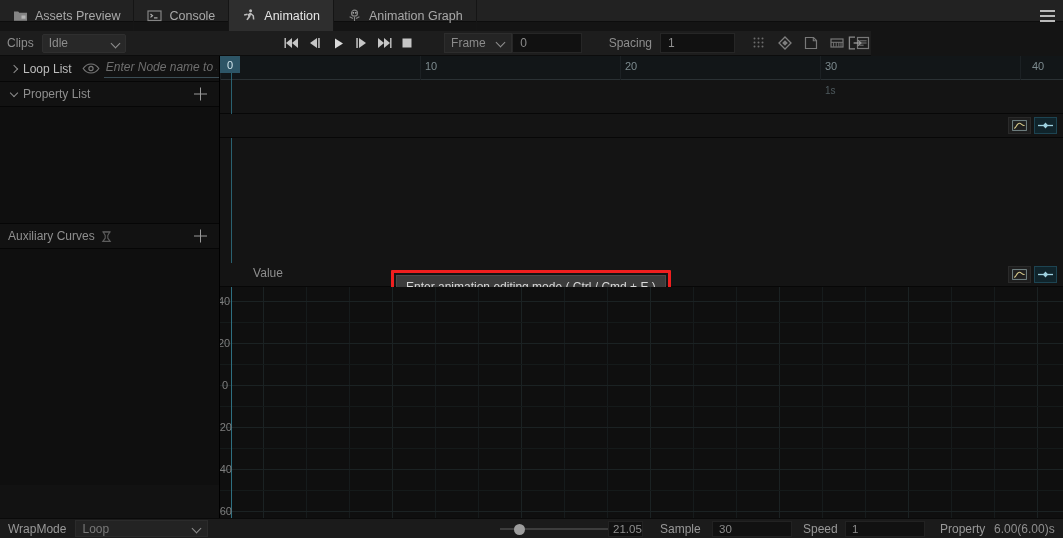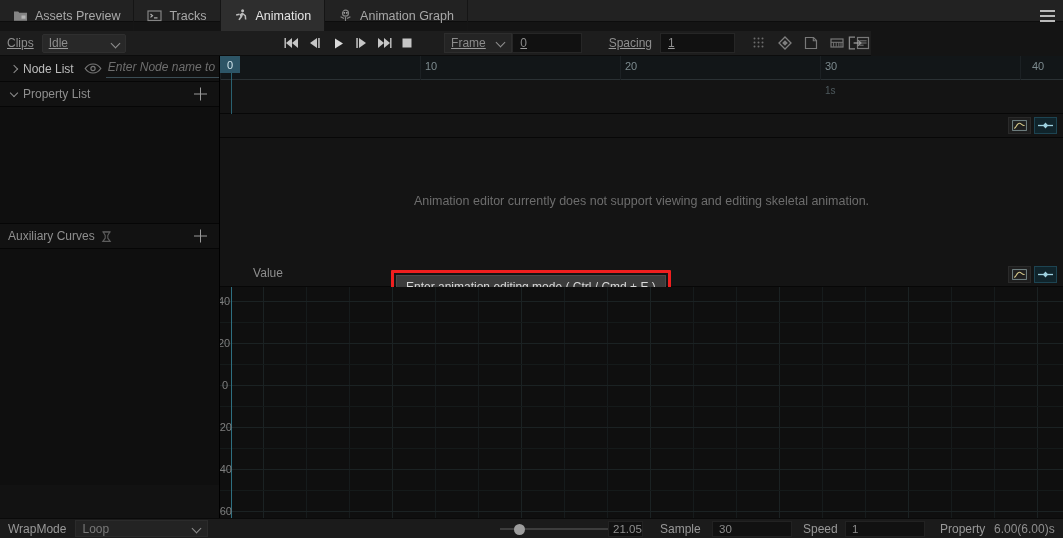--- a/index.html
+++ b/index.html
@@ -38,21 +38,21 @@
     position: absolute; right: 0; top: 0; width: 31px; height: 31px;
     display: flex; align-items: center; justify-content: center;
   }
   .hamburger i { display:block; width:15px; height:2px; background:#b9b9b9; box-shadow: 0 5px 0 #b9b9b9, 0 -5px 0 #b9b9b9; }
 
   
   .toolbar {
     position: absolute; top: 31px; left: 0; width: 871px; height: 25px;
     background: #1d1d1d;
     border-bottom: 1px solid #0c0c0c;
-    display: flex; align-items: center; text-decoration: underline;
+    display: flex; align-items: center;
   }
   .tb-label { color: #8e8e8e; font-size: 12px; padding: 0 8px 0 7px; }
   .tb-select {
     position: relative;
     width: 88px; height: 19px; background: #282828;
     border: 1px solid #2f2f2f; border-radius: 2px;
     display: flex; align-items: center; padding: 0 6px;
     color: #8d8d8d; font-size: 12px;
   }
   .tb-select .chev {
@@ -263,21 +263,21 @@
     </div>
 
     <div class="tab">
       <span class="tab-ico">
         <svg width="15" height="15" viewBox="0 0 15 15">
             <rect x="1" y="3" width="13" height="9.5" fill="none" stroke="#9a9a9a" stroke-width="1.2"></rect>
             <path d="M3.5 6l2 1.7-2 1.7" fill="none" stroke="#cfcfcf" stroke-width="1.2"></path>
             <path d="M7 9.9h3.5" stroke="#cfcfcf" stroke-width="1.2"></path>
           </svg>
       </span>
-      <span>Tracks</span>
+      <span>Console</span>
     </div>
 
     <div class="tab active">
       <span class="tab-ico">
         <svg width="15" height="15" viewBox="0 0 15 15">
             <circle cx="8.6" cy="2.7" r="1.5" fill="#dcdcdc"></circle>
             <path d="M8.2 4.4l-2.6 2 .7 2-2 3.1 1.4.8 2.4-3.2.9-2.3 1.6 1.3.3 3.4 1.5-.1-.4-4-2.3-2z" fill="#dcdcdc"></path>
             <path d="M5.4 5.6L2 6.3l.3 1.4 3.4-.8z" fill="#dcdcdc"></path>
           </svg>
       </span>
@@ -411,21 +411,21 @@
           <path d="M6.6 8h7.2M11 5.2L13.9 8 11 10.8" fill="none" stroke="#a9a9a9" stroke-width="1.3"></path>
         </svg>
     </div>
   </div>
 
   <div class="leftpanel">
 
 
     <div class="lrow nodelist-row">
       <span class="arrow"></span>
-      <span class="ltitle bright">Node List</span>
+      <span class="ltitle bright">Loop List</span>
       <span class="eyeico">
         <svg width="18" height="13" viewBox="0 0 18 13">
             <path d="M1.2 6.5C3.3 3.2 6 2 9 2s5.7 1.2 7.8 4.5C14.7 9.8 12 11 9 11s-5.7-1.2-7.8-4.5z" fill="none" stroke="#9c9c9c" stroke-width="1.2"></path>
             <circle cx="9" cy="6.5" r="2.1" fill="none" stroke="#9c9c9c" stroke-width="1.2"></circle>
           </svg>
       </span>
       <input class="nodesearch" type="text" placeholder="Enter Node name to search" style="">
     </div>
 
     <div class="lrow open">
@@ -479,23 +479,20 @@
       </div>
       <div class="rb-ico act">
         <svg width="17" height="11" viewBox="0 0 17 11">
             <path d="M1 5.5h15" stroke="#9fd2e0" stroke-width="1.3"></path>
             <path d="M8.5 2.6l2.6 2.9-2.6 2.9-2.6-2.9z" fill="#9fd2e0"></path>
           </svg>
       </div>
     </div>
   </div>
 
-  <div class="msgarea">
-    <span class="msg">Animation editor currently does not support viewing and editing skeletal animation.</span>
-  </div>
 
   <div class="rowbar aux">
     <div class="rb-icons">
       <div class="rb-ico">
         <svg width="15" height="11" viewBox="0 0 15 11">
             <rect x=".6" y=".6" width="13.8" height="9.8" fill="none" stroke="#7b8e8f" stroke-width=".9"></rect>
             <path d="M2.2 8.4c2-.3 2.6-5 5-5.2 2.2-.2 3 3 5.4 2.2" fill="none" stroke="#d6c98a" stroke-width="1.1"></path>
           </svg>
       </div>
       <div class="rb-ico act">

